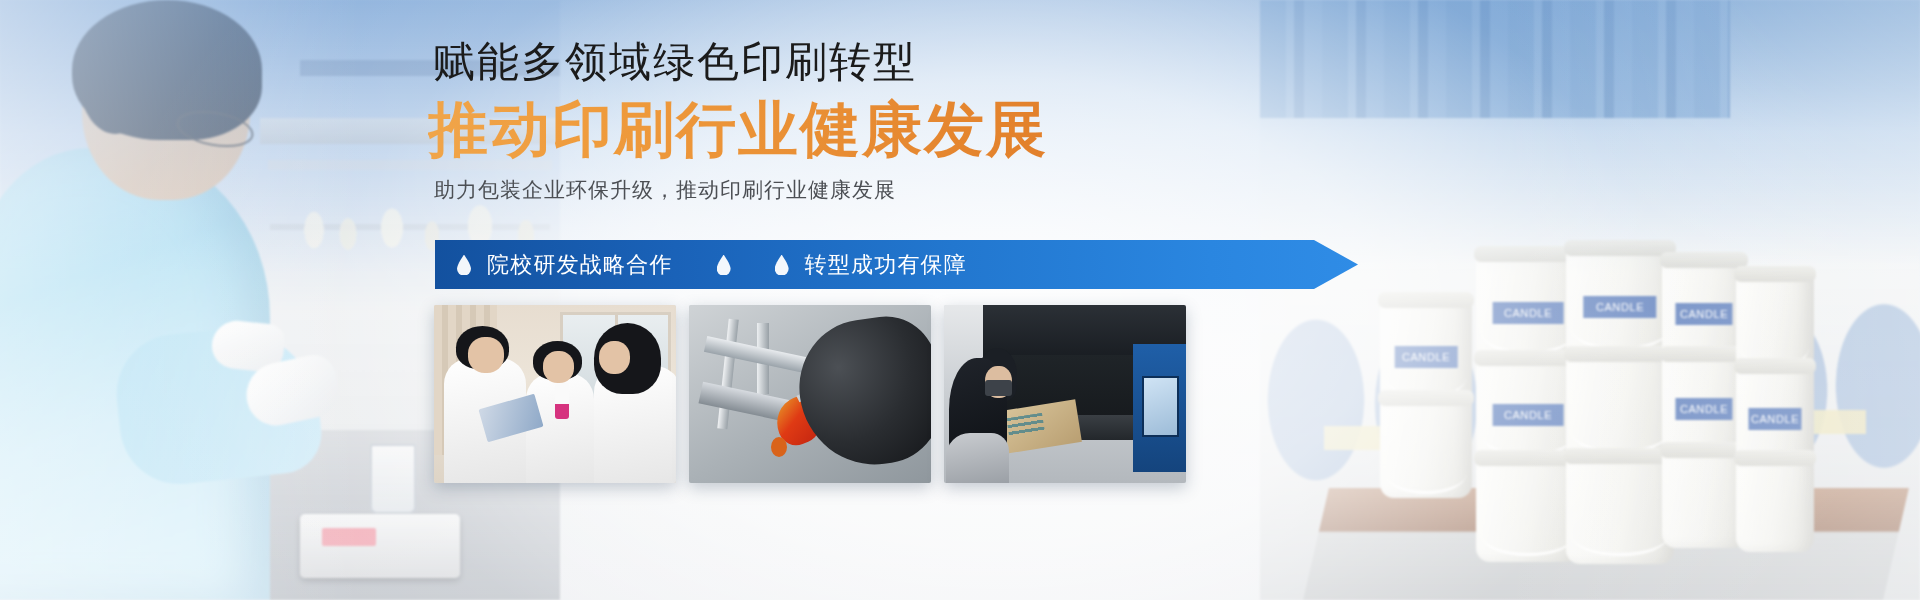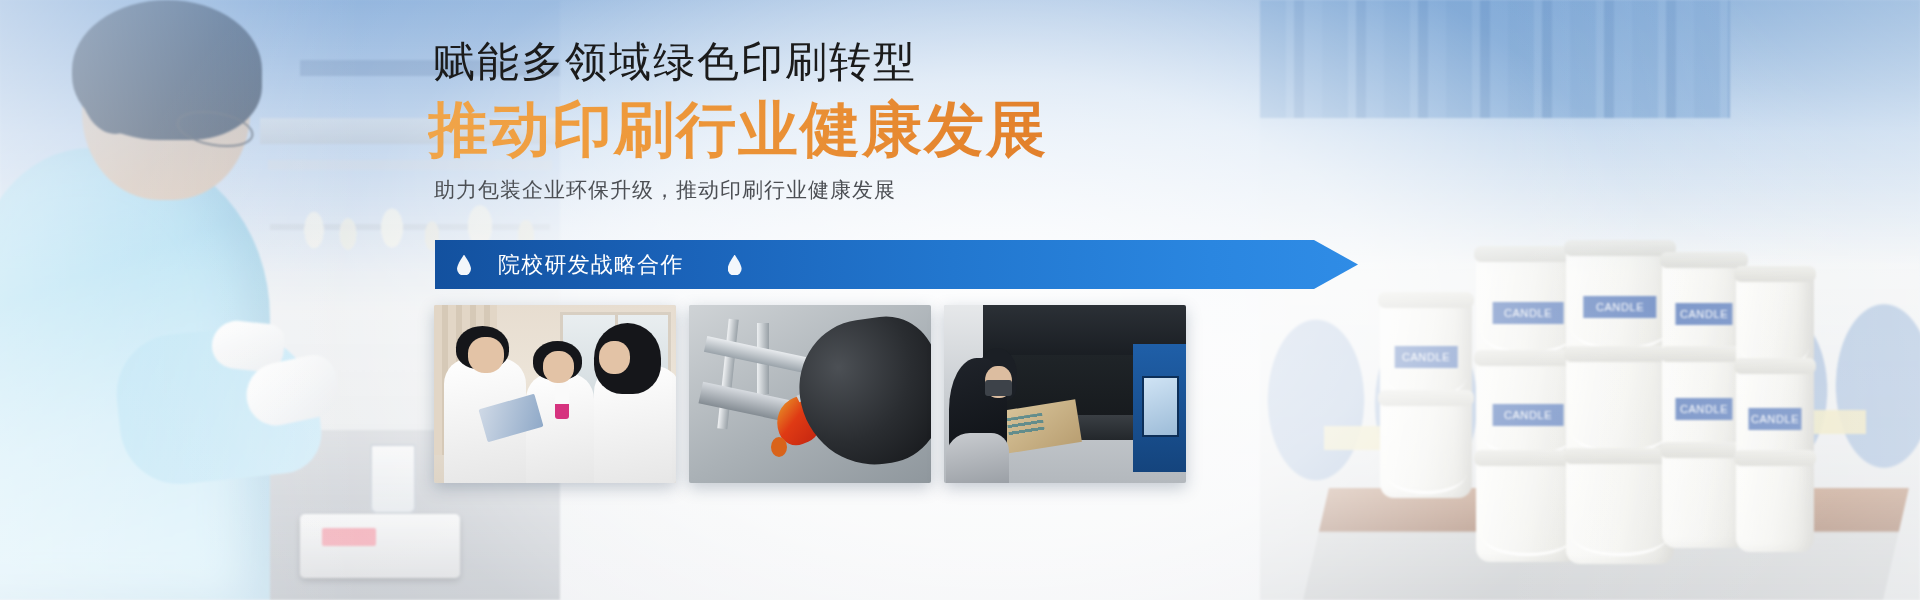--- a/index.html
+++ b/index.html
@@ -233,21 +233,21 @@
   
   .ribbon{
     position:absolute; left:435px; top:240px;
     width:923px; height:49px;
     background:linear-gradient(90deg,#13519f 0%,#1a62b8 26%,#2277cf 56%,#2a86e0 84%,#2f8ce6 100%);
     clip-path:polygon(0 0, calc(100% - 44px) 0, 100% 50%, calc(100% - 44px) 100%, 0 100%);
     display:flex; align-items:center;
     padding-left:22px;
   }
   .ribbon-item{
-    display:flex; align-items:center; gap:27px;
+    display:flex; align-items:center; gap:16px;
     color:#ffffff; font-size:22px; letter-spacing:1.2px;
     white-space:nowrap;
     margin-right:44px;
   }
   .drop{
     width:14px; height:20px; flex:0 0 14px;
     background:#ffffff;
     clip-path:path("M7 0 C7 0 0 10 0 14.2 A7 7 0 0 0 14 14.2 C14 10 7 0 7 0 Z");
     opacity:.95;
   }
@@ -424,20 +424,24 @@
     <div class="subtitle">助力包装企业环保升级，推动印刷行业健康发展</div>
 
     <div class="ribbon">
       <div class="ribbon-item">
         <span class="drop"></span>
         <span>院校研发战略合作</span>
       </div>
       <div class="ribbon-item">
         <span class="drop"></span>
       </div>
+      <div class="ribbon-item">
+        <span class="drop"></span>
+        <span>转型成功有保障</span>
+      </div>
     </div>
 
     <div class="photos">
 
       <div class="photo">
         <span class="p1-bg"></span>
         <span class="p1-curtain"></span>
         <span class="p1-win"></span>
         <span class="p1-coat" style="left:4%;top:30%;width:34%;height:70%;"></span>
         <span class="p1-hair" style="left:9%;top:12%;width:22%;height:24%;"></span>

